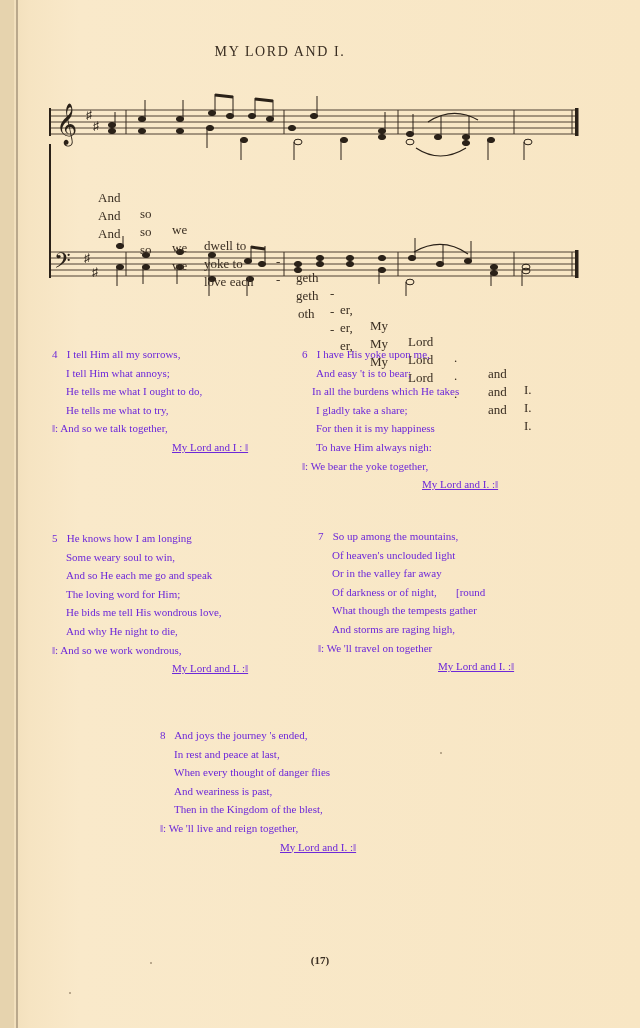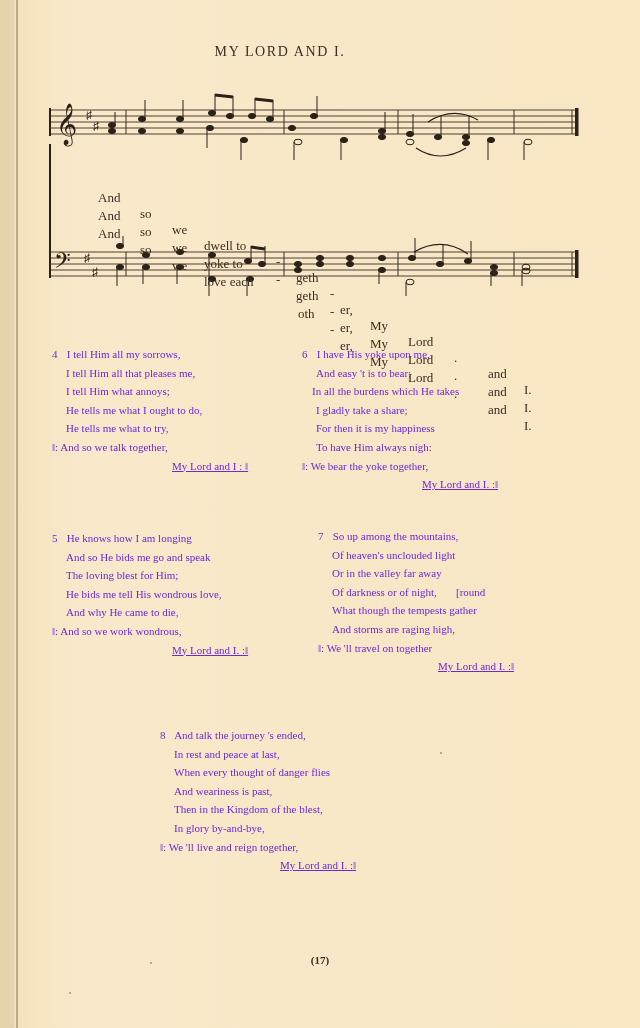--- a/index.html
+++ b/index.html
@@ -221,67 +221,66 @@
     <span class="lyric-word" style="left:322px">My</span>
     <span class="lyric-word" style="left:360px">Lord</span>
     <span class="lyric-word" style="left:406px">.</span>
     <span class="lyric-word" style="left:440px">and</span>
     <span class="lyric-word" style="left:476px">I.</span>
   </div>
 </div>
 
 <div class="verse" style="left:52px; top:345px;">
   <div class="line"><span class="num">4</span> <span>I tell Him all my sorrows,</span></div>
-  <div class="line indent">I tell Him all that pleases me,</div>
   <div class="line indent">I tell Him what annoys;</div>
   <div class="line indent">He tells me what I ought to do,</div>
   <div class="line indent">He tells me what to try,</div>
   <div class="line">‖: And so we talk together,</div>
   <div class="line refrain-end">My Lord and I : ‖</div>
 </div>
 
 <div class="verse" style="left:302px; top:345px;">
   <div class="line"><span class="num">6</span> <span>I have His yoke upon me,</span></div>
   <div class="line indent">And easy 't is to bear;</div>
   <div class="line indent" style="padding-left:10px">In all the burdens which He takes</div>
   <div class="line indent">I gladly take a share;</div>
   <div class="line indent">For then it is my happiness</div>
   <div class="line indent">To have Him always nigh:</div>
   <div class="line">‖: We bear the yoke together,</div>
   <div class="line refrain-end">My Lord and I. :‖</div>
 </div>
 
 <div class="verse" style="left:52px; top:529px;">
   <div class="line"><span class="num">5</span> <span>He knows how I am longing</span></div>
-  <div class="line indent">And so He bids me go and speak</div>
-  <div class="line indent">The loving blest for Him;</div>
+  <div class="line indent">Some weary soul to win,</div>
+  <div class="line indent">And so He each me go and speak</div>
+  <div class="line indent">The loving word for Him;</div>
   <div class="line indent">He bids me tell His wondrous love,</div>
-  <div class="line indent">And why He came to die,</div>
+  <div class="line indent">And why He night to die,</div>
   <div class="line">‖: And so we work wondrous,</div>
   <div class="line refrain-end">My Lord and I. :‖</div>
 </div>
 
 <div class="verse" style="left:318px; top:527px;">
   <div class="line"><span class="num">7</span> <span>So up among the mountains,</span></div>
   <div class="line indent">Of heaven's unclouded light</div>
   <div class="line indent">Or in the valley far away</div>
   <div class="line indent" style="white-space:pre">Of darkness or of night,       [round</div>
   <div class="line indent">What though the tempests gather</div>
   <div class="line indent">And storms are raging high,</div>
   <div class="line">‖: We 'll travel on together</div>
   <div class="line refrain-end">My Lord and I. :‖</div>
 </div>
 
 <div class="verse" style="left:160px; top:726px;">
-  <div class="line"><span class="num">8</span> <span>And talk the journey 's ended,</span></div>
+  <div class="line"><span class="num">8</span> <span>And joys the journey 's ended,</span></div>
   <div class="line indent">In rest and peace at last,</div>
   <div class="line indent">When every thought of danger flies</div>
   <div class="line indent">And weariness is past,</div>
   <div class="line indent">Then in the Kingdom of the blest,</div>
-  <div class="line indent">In glory by-and-bye,</div>
   <div class="line">‖: We 'll live and reign together,</div>
   <div class="line refrain-end">My Lord and I. :‖</div>
 </div>
 
 <div class="page-num">(17)</div>
 
 <div class="speck" style="left:69px; top:992px;"></div>
 <div class="speck" style="left:440px; top:752px;"></div>
 <div class="speck" style="left:150px; top:962px;"></div>
 

